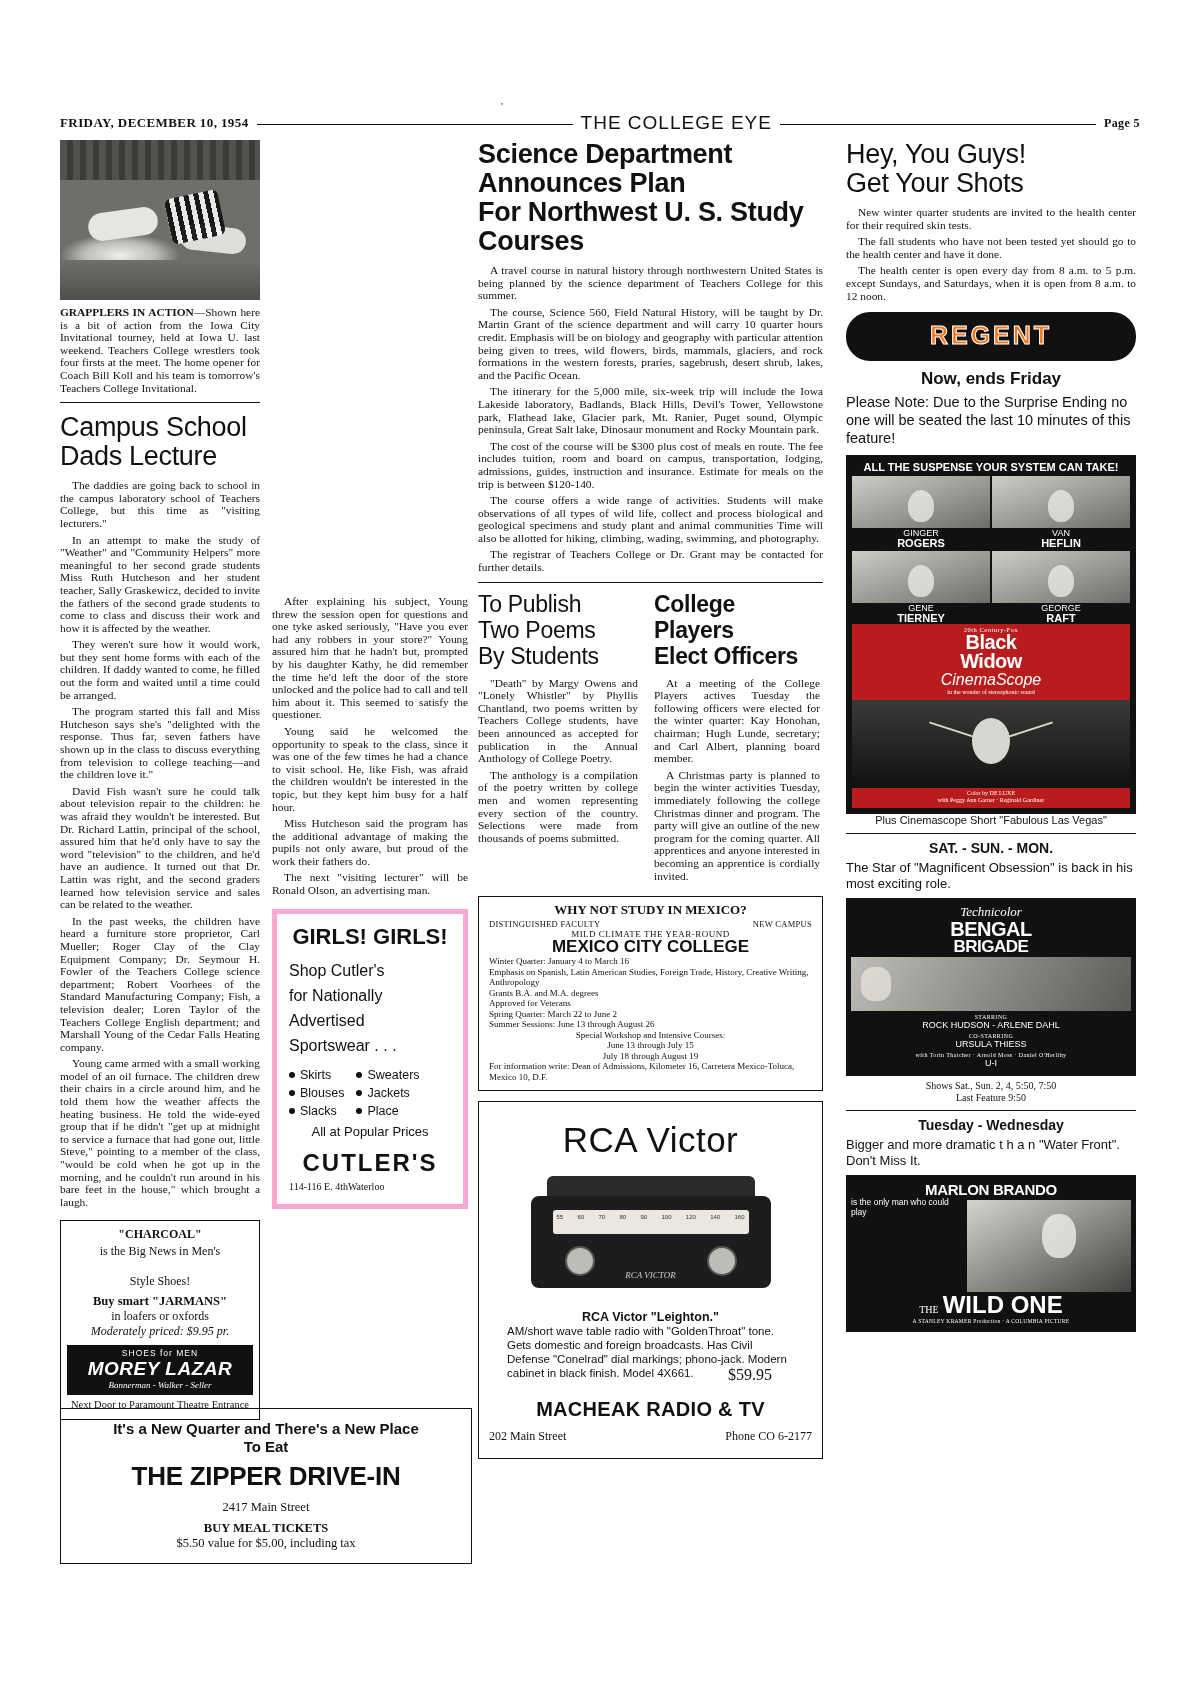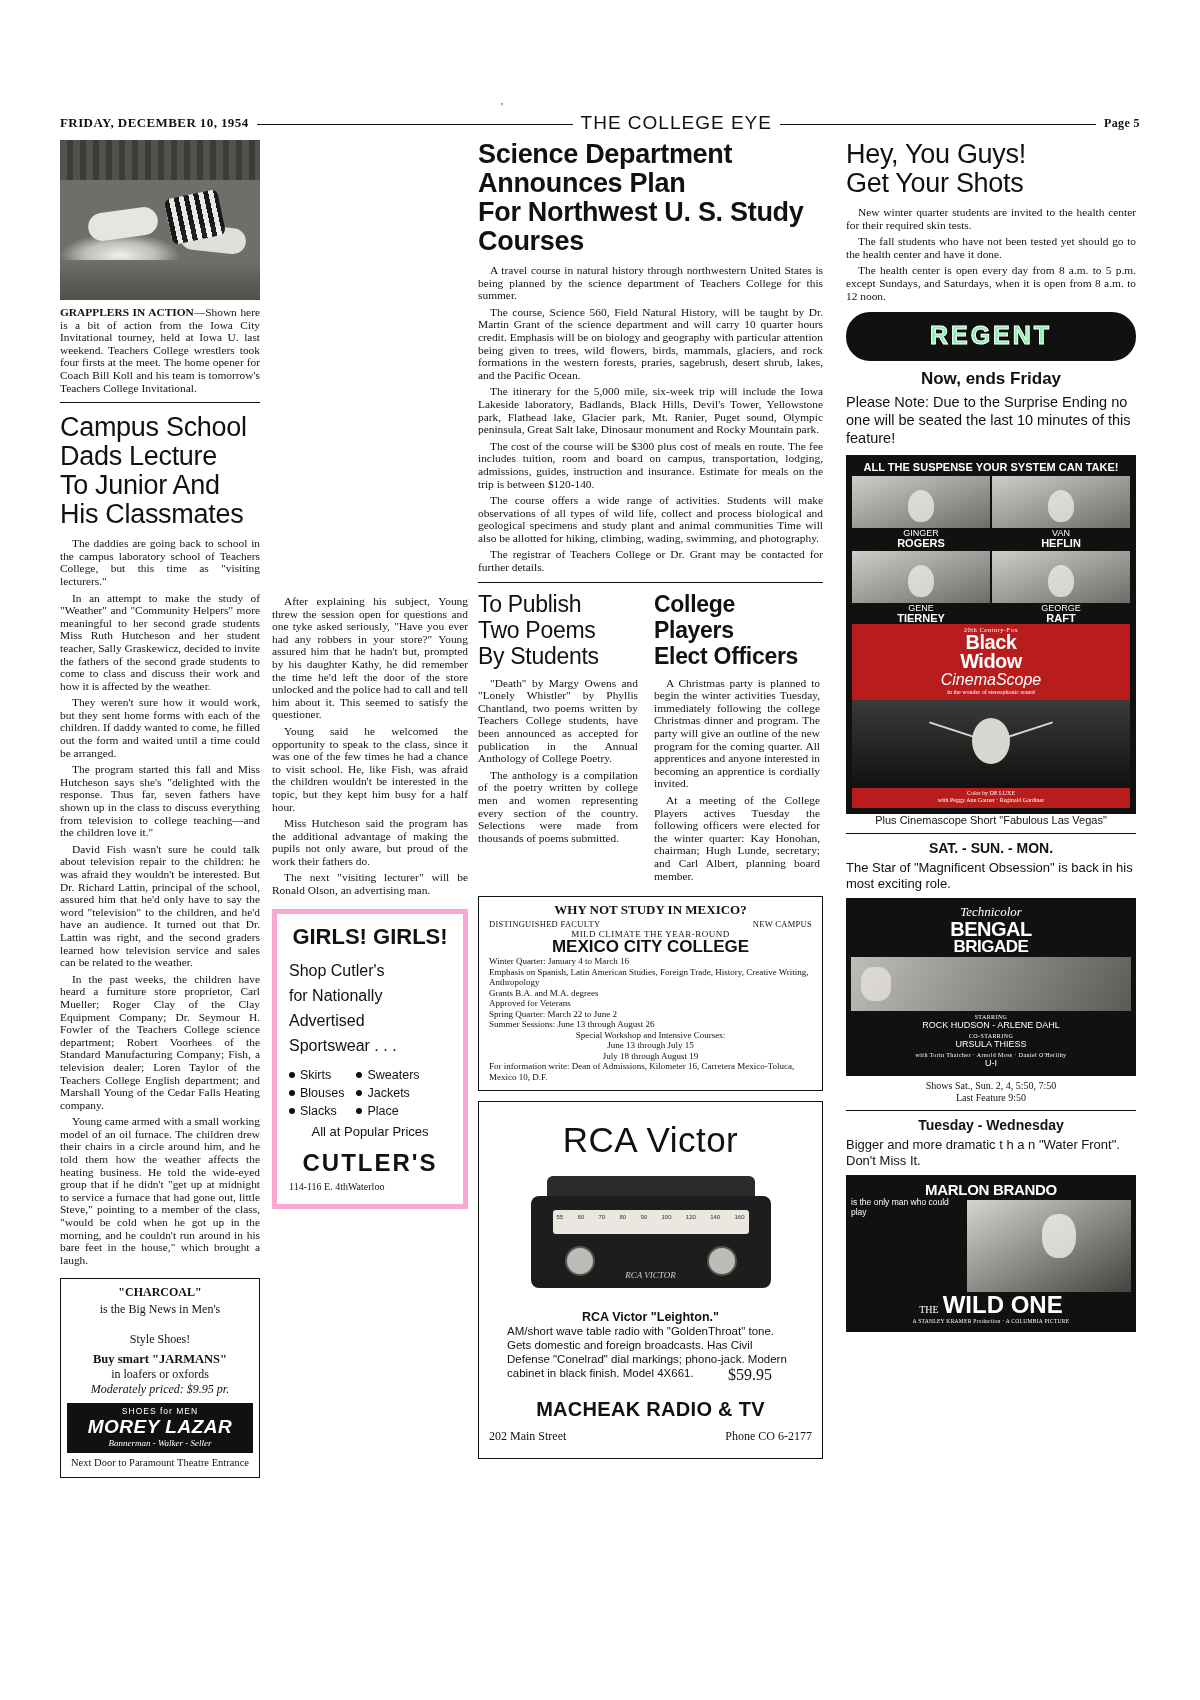--- a/index.html
+++ b/index.html
@@ -102,21 +102,21 @@
   .radio .top{position:absolute;left:16px;top:6px;width:208px;height:24px;background:#2b2b2b;border-radius:6px 6px 2px 2px;}
   .ad-rca .r2{font-family:"Liberation Sans",sans-serif;font-size:12.5px;font-weight:bold;}
   .ad-rca .r3{font-family:"Liberation Sans",sans-serif;font-size:11.5px;line-height:14px;text-align:left;padding:0 18px;}
   .ad-rca .r4{font-family:"Liberation Sans",sans-serif;font-size:20px;font-weight:bold;margin-top:14px;letter-spacing:.3px;}
   .ad-rca .r5{display:flex;justify-content:space-between;font-size:12px;margin-top:8px;}
   .price{position:relative;display:inline-block;}
 
   
   .regent{background:#111;color:#fff;border-radius:24px;text-align:center;padding:6px 0 8px;margin-top:10px;border:3px solid #111;}
   .regent span{font-family:"Liberation Sans",sans-serif;font-weight:bold;font-size:25px;letter-spacing:3px;
-    -webkit-text-stroke:1px #fff;color:#86efac;text-shadow:0 0 0 #fff;}
+    -webkit-text-stroke:1px #fff;color:#f97316;text-shadow:0 0 0 #fff;}
   .rc-now{font-family:"Liberation Sans",sans-serif;font-size:17px;font-weight:bold;text-align:center;margin:8px 0 4px;}
   .rc-note{font-family:"Liberation Sans",sans-serif;font-size:14.5px;line-height:18px;}
   .poster{border:2px solid #111;margin-top:8px;background:#111;color:#fff;padding:4px;}
   .poster .susp{font-family:"Liberation Sans",sans-serif;font-weight:bold;font-size:11px;text-align:center;line-height:12px;color:#fff;}
   .faces{display:grid;grid-template-columns:1fr 1fr;gap:2px;margin-top:3px;}
   .face{height:52px;background:linear-gradient(160deg,#cfcdc7,#6e6c68);position:relative;}
   .face:after{content:"";position:absolute;left:50%;top:14px;transform:translateX(-50%);width:26px;height:32px;border-radius:50% 50% 45% 45%;background:#efeee9;opacity:.75;}
   .fname{text-align:center;font-family:"Liberation Sans",sans-serif;font-size:9px;line-height:10px;}
   .fname b{font-size:11px;}
   .bw{background:#b91c1c;color:#fff;text-align:center;padding:2px 0 4px;}
@@ -175,21 +175,20 @@
       <div class="mat"></div>
     </div>
     <div class="caption">
       <b>GRAPPLERS IN ACTION</b><span>—Shown here is a bit of action from the Iowa City Invitational tourney, held at Iowa U. last weekend. Teachers College wrestlers took four firsts at the meet. The home opener for Coach Bill Koll and his team is tomorrow's Teachers College Invitational.</span>
     </div>
 
     <div class="rule"></div>
 
     <h2 class="head">
       <span>Campus School Dads Lecture</span><br>
-      <span>To Junior And His Classmates</span>
     </h2>
 
     <p>The daddies are going back to school in the campus laboratory school of Teachers College, but this time as "visiting lecturers."</p>
     <p>In an attempt to make the study of "Weather" and "Community Helpers" more meaningful to her second grade students Miss Ruth Hutcheson and her student teacher, Sally Graskewicz, decided to invite the fathers of the second grade students to come to class and discuss their work and how it is affected by the weather.</p>
     <p>They weren't sure how it would work, but they sent home forms with each of the children. If daddy wanted to come, he filled out the form and waited until a time could be arranged.</p>
     <p>The program started this fall and Miss Hutcheson says she's "delighted with the response. Thus far, seven fathers have shown up in the class to discuss everything from television to college teaching—and the children love it."</p>
     <p>David Fish wasn't sure he could talk about television repair to the children: he was afraid they wouldn't be interested. But Dr. Richard Lattin, principal of the school, assured him that he'd only have to say the word "television" to the children, and he'd have an audience. It turned out that Dr. Lattin was right, and the second graders learned how television service and sales can be related to the weather.</p>
     <p>In the past weeks, the children have heard a furniture store proprietor, Carl Mueller; Roger Clay of the Clay Equipment Company; Dr. Seymour H. Fowler of the Teachers College science department; Robert Voorhees of the Standard Manufacturing Company; Fish, a television dealer; Loren Taylor of the Teachers College English department; and Marshall Young of the Cedar Falls Heating company.</p>
     <p>Young came armed with a small working model of an oil furnace. The children drew their chairs in a circle around him, and he told them how the weather affects the heating business. He told the wide-eyed group that if he didn't "get up at midnight to service a furnace that had gone out, little Steve," pointing to a member of the class, "would be cold when he got up in the morning, and he couldn't run around in his bare feet in the house," which brought a laugh.</p>
 
@@ -237,20 +236,30 @@
       </ul>
       <div class="g3">All at Popular Prices</div>
       <div class="g4">CUTLER'S</div>
       <div class="g5">
         <span>114-116 E. 4th</span>
         <span>Waterloo</span>
       </div>
     </div>
   </div>
 
+  <div style="position:absolute;left:60px;top:1396px;width:412px;">
+    <div class="ad-zipper">
+      <div class="t1">It's a New Quarter and There's a New Place</div>
+      <div class="t2">To Eat</div>
+      <div class="t3">THE ZIPPER DRIVE-IN</div>
+      <div class="t4">2417 Main Street</div>
+      <div class="t5">BUY MEAL TICKETS</div>
+      <div class="t6">$5.50 value for $5.00, including tax</div>
+    </div>
+  </div>
 
   <div class="col c3">
     <h2 class="head" style="margin-top:0;font-weight:bold;">
       <span>Science Department Announces Plan</span><br>
       <span>For Northwest U. S. Study Courses</span>
     </h2>
     <p>A travel course in natural history through northwestern United States is being planned by the science department of Teachers College for this summer.</p>
     <p>The course, Science 560, Field Natural History, will be taught by Dr. Martin Grant of the science department and will carry 10 quarter hours credit. Emphasis will be on biology and geography with particular attention being given to trees, wild flowers, birds, mammals, glaciers, and rock formations in the western forests, praries, sagebrush, desert shrub, lakes, and the Pacific Ocean.</p>
     <p>The itinerary for the 5,000 mile, six-week trip will include the Iowa Lakeside laboratory, Badlands, Black Hills, Devil's Tower, Yellowstone park, Flathead lake, Glacier park, Mt. Ranier, Puget sound, Olympic peninsula, Great Salt lake, Dinosaur monument and Rocky Mountain park.</p>
     <p>The cost of the course will be $300 plus cost of meals en route. The fee includes tuition, room and board on campus, transportation, lodging, admissions, guides, instruction and insurance. Estimate for meals on the trip is between $120-140.</p>
@@ -267,22 +276,22 @@
           <span>By Students</span>
         </h2>
         <p>"Death" by Margy Owens and "Lonely Whistler" by Phyllis Chantland, two poems written by Teachers College students, have been announced as accepted for publication in the Annual Anthology of College Poetry.</p>
         <p>The anthology is a compilation of the poetry written by college men and women representing every section of the country. Selections were made from thousands of poems submitted.</p>
       </div>
       <div style="width:166px;">
         <h2 class="head sm" style="margin-top:2px;font-weight:bold;">
           <span>College Players</span><br>
           <span>Elect Officers</span>
         </h2>
+        <p>At a meeting of the College Players actives Tuesday the following officers were elected for the winter quarter: Kay Honohan, chairman; Hugh Lunde, secretary; and Carl Albert, planning board member.</p>
         <p>A Christmas party is planned to begin the winter activities Tuesday, immediately following the college Christmas dinner and program. The party will give an outline of the new program for the coming quarter. All apprentices and anyone interested in becoming an apprentice is cordially invited.</p>
-        <p>At a meeting of the College Players actives Tuesday the following officers were elected for the winter quarter: Kay Honohan, chairman; Hugh Lunde, secretary; and Carl Albert, planning board member.</p>
       </div>
     </div>
 
     <div class="ad-mex">
       <div class="m1">WHY NOT STUDY IN MEXICO?</div>
       <div class="row">
         <span>DISTINGUISHED FACULTY</span>
         <span>NEW CAMPUS</span>
       </div>
       <div class="m2">MILD CLIMATE THE YEAR-ROUND</div>

